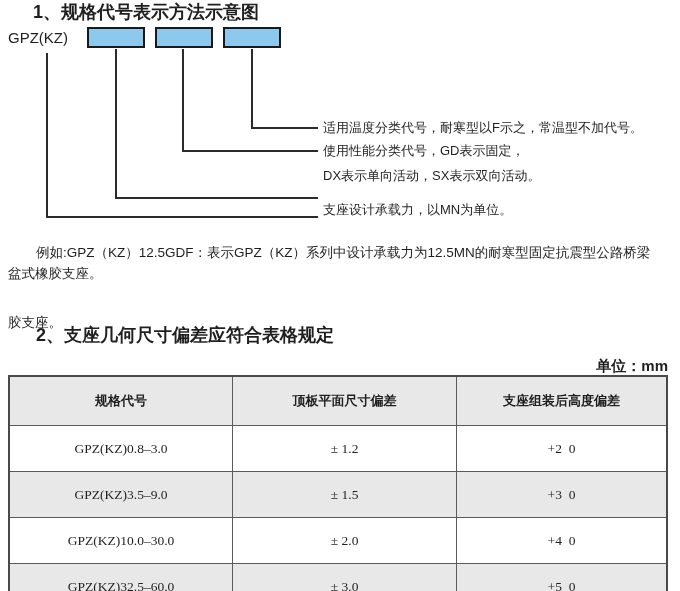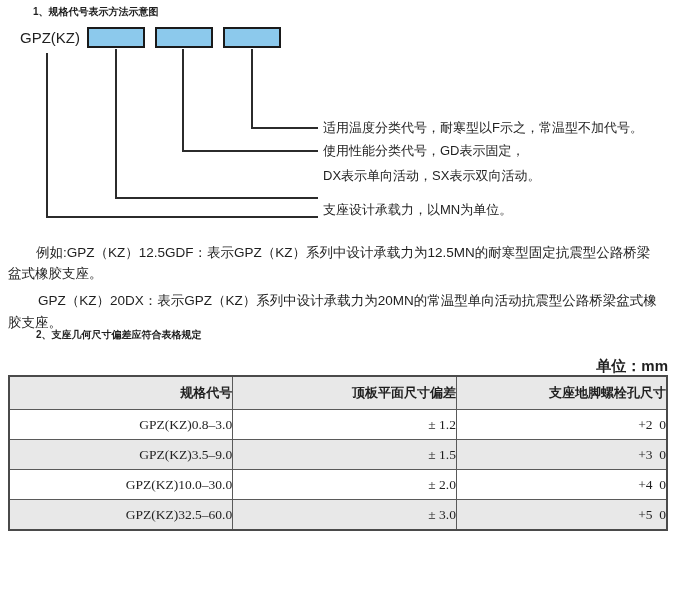--- a/index.html
+++ b/index.html
@@ -5,94 +5,93 @@
   :root{
     --box-fill:#8CC9EC; --box-border:#1A1A1A; --line:#2B2B2B; --text:#1F1F1F;
     --table-header-bg:#E8E8E8; --table-alt-row-bg:#E8E8E8; --table-border:#4A4A4A;
   }
   html,body{margin:0;padding:0;background:#fff;}
   #root{
     position:relative; width:680px; height:591px; background:#fff; overflow:hidden;
     font-family:"Liberation Sans", sans-serif; color:var(--text,#1F1F1F);
   }
   .abs{position:absolute; white-space:nowrap;}
-  .heading{font-size:10px; font-weight:bold; line-height:16px;}
+  .heading{font-size:18px; font-weight:bold; line-height:16px;}
   .bodytext{font-size:13.5px; line-height:16px;}
   .leader-label{font-size:13px; line-height:16px; left:323px;}
   .prefix{font-size:15px; line-height:18px;}
   .spec-box{
     position:absolute; top:27px; width:54px; height:17px;
     background:var(--box-fill,#8CC9EC); border:2px solid var(--box-border,#1A1A1A);
   }
   .leader-svg{position:absolute; left:0; top:0; width:680px; height:240px;}
   .leader-svg polyline{fill:none; stroke:var(--line,#2B2B2B); stroke-width:2;}
   .unit-label{font-size:15px; right:12px; top:357px; font-weight:bold;}
   table.tol{
     position:absolute; left:8px; top:375px; width:660px;
     border-collapse:collapse; table-layout:fixed;
     border:2px solid var(--table-border,#4A4A4A);
   }
   table.tol th, table.tol td{
-    border:1.5px solid #5A5A5A; text-align:right; vertical-align:middle; padding:0;
+    border:1.5px solid #5A5A5A; text-align:center; vertical-align:middle; padding:8px;
   }
   table.tol th{
     height:32px; background:var(--table-header-bg,#E8E8E8);
     font-size:13px; font-weight:bold; font-family:"Liberation Sans", sans-serif;
   }
   table.tol td{
     height:29px; font-size:13.5px; font-family:"Liberation Serif", serif;
   }
   table.tol tr.alt td{background:var(--table-alt-row-bg,#E8E8E8);}
   .col1{width:34%;} .col2{width:34%;} .col3{width:32%;}
 </style>
 </head>
 <body>
 
 <div id="root">
 
   <div class="abs heading" style="left:33px; top:4px;">1、规格代号表示方法示意图</div>
 
-  <div class="abs prefix" style="left:20px; top:29px;">GPZ(KZ)</div>
+  <div class="abs prefix" style="left:8px; top:29px;">GPZ(KZ)</div>
 
   <div class="spec-box" style="left:87px;"></div>
   <div class="spec-box" style="left:155px;"></div>
   <div class="spec-box" style="left:223px;"></div>
 
   <svg class="leader-svg" viewBox="0 0 680 240" xmlns="http://www.w3.org/2000/svg">
     <polyline points="252,49 252,128 318,128"></polyline>
     <polyline points="183,49 183,151 318,151"></polyline>
     <polyline points="116,49 116,198 318,198"></polyline>
     <polyline points="47,53 47,217 318,217"></polyline>
   </svg>
 
   <div class="abs leader-label" style="top:143px;">使用性能分类代号，GD表示固定，</div>
   <div class="abs leader-label" style="top:120px;">适用温度分类代号，耐寒型以F示之，常温型不加代号。</div>
   <div class="abs leader-label" style="top:168px;">DX表示单向活动，SX表示双向活动。</div>
   <div class="abs leader-label" style="top:190px;margin-top:12px;">支座设计承载力，以MN为单位。</div>
 
   <div class="abs bodytext" style="left:36px; top:245px;">例如:GPZ（KZ）12.5GDF：表示GPZ（KZ）系列中设计承载力为12.5MN的耐寒型固定抗震型公路桥梁</div>
   <div class="abs bodytext" style="left:8px; top:266px;">盆式橡胶支座。</div>
-  <div class="abs bodytext" style="left:38px; top:293px;">GPZ（KZ）20DX：表示GPZ（KZ）系列中设计承载力为20MN的常温型单向活动抗震型公路桥梁盆式橡</div>
   <div class="abs bodytext" style="left:8px; top:315px;">胶支座。</div>
 
   <div class="abs heading" style="left:36px; top:327px;">2、支座几何尺寸偏差应符合表格规定</div>
 
   <div class="abs unit-label">单位：mm</div>
 
   <table class="tol">
     <colgroup>
         <col class="col1">
         <col class="col2">
         <col class="col3">
       </colgroup>
     <thead>
       <tr>
         <th>规格代号</th>
         <th>顶板平面尺寸偏差</th>
-        <th>支座地脚螺栓孔尺寸</th>
+        <th>支座组装后高度偏差</th>
       </tr>
     </thead>
     <tbody>
       <tr>
         <td>GPZ(KZ)0.8–3.0</td>
         <td>± 1.2</td>
         <td>+2 0</td>
       </tr>
       <tr class="alt">
         <td>GPZ(KZ)3.5–9.0</td>

